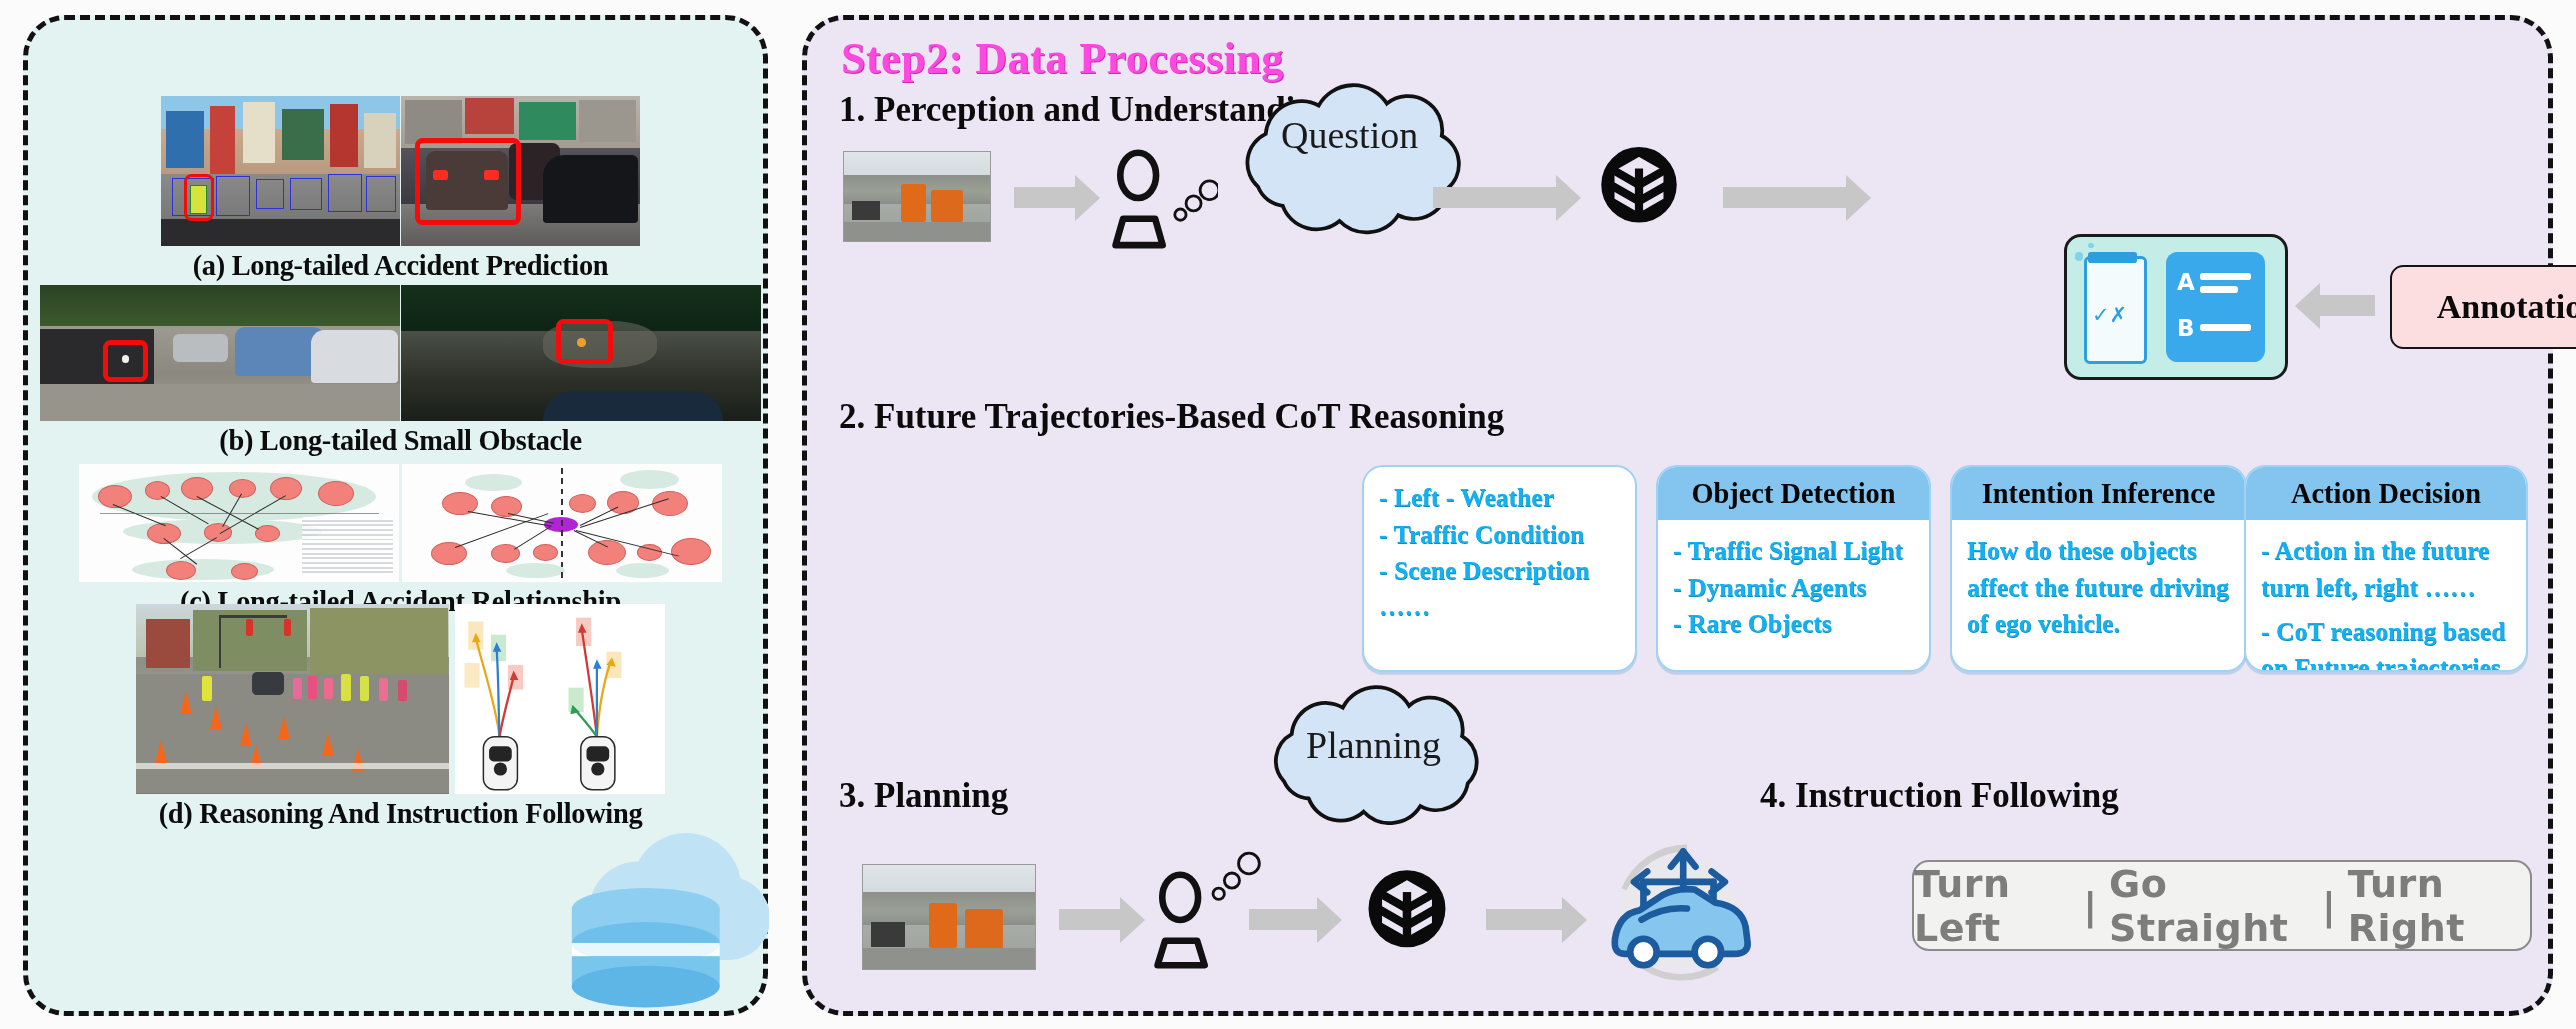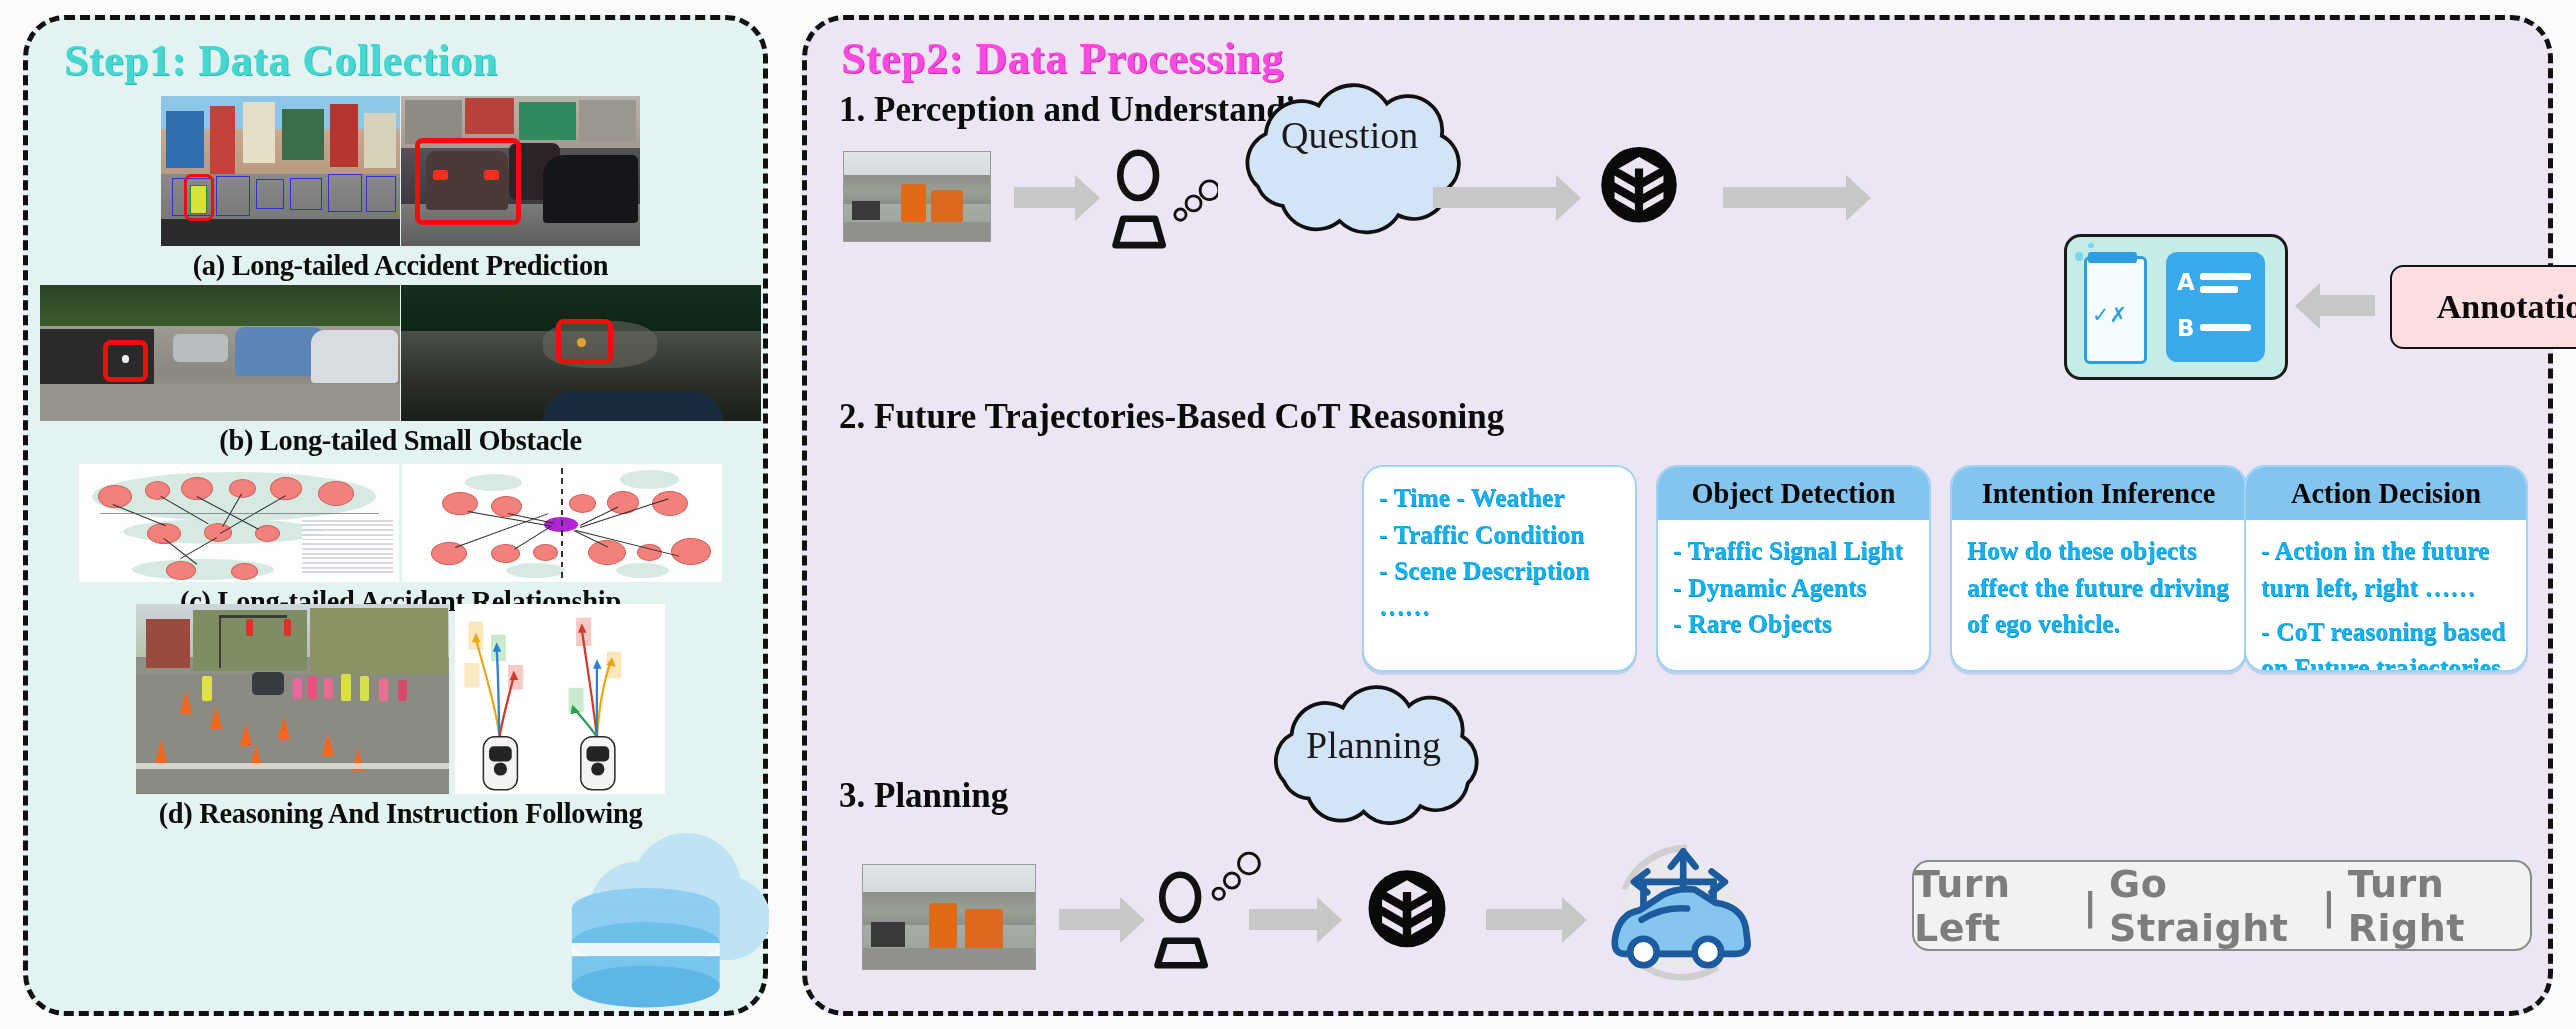--- a/index.html
+++ b/index.html
@@ -103,21 +103,20 @@
   .instr-sep{font-size:38px;color:#9a9a9a;padding:0 11.4px;}
 
   .qa-card{position:absolute;left:1257px;top:214px;width:218px;height:140px;
      background:#c4ede8;border:3.8px solid #1a1a1a;border-radius:17px;}
 </style>
 </head>
 <body>
 
 <div class="panel" id="panel-left">
 
-  <div class="step-title" id="step1-title">Step1: Data Collection</div>
 
   <div class="lblock" style="top:76px;">
     <div class="limgrow">
       <div class="ph street-a1" style="width:239px;height:150px;">
         <div style="position:absolute;left:5.7px;top:15px;width:38px;height:57px;background:#2f6fae;"></div>
         <div style="position:absolute;left:49px;top:9.5px;width:25px;height:68px;background:#c4423a;"></div>
         <div style="position:absolute;left:82px;top:5.7px;width:32px;height:61px;background:#e5dfc9;"></div>
         <div style="position:absolute;left:121px;top:13.3px;width:42px;height:51px;background:#3a6e4a;"></div>
         <div style="position:absolute;left:169px;top:7.6px;width:28.4px;height:63px;background:#b5352f;"></div>
         <div style="position:absolute;left:203px;top:17px;width:32px;height:55px;background:#d8d2bd;"></div>
@@ -373,21 +372,21 @@
   <div class="arrow rev" style="left:1513px;top:275px;width:55px;"></div>
 
   <div class="annot-box">
     <span>Annotation</span>
   </div>
 
   <div class="sec-title" id="sec2-title">2. Future Trajectories-Based CoT Reasoning</div>
 
   <div class="card" id="card0">
     <div class="card-body">
-      <div>- Time - Weather</div>
+      <div>- Left - Weather</div>
       <div>- Traffic Condition</div>
       <div>- Scene Description ……</div>
     </div>
   </div>
 
   <div class="card" id="card1">
     <div class="card-head">
       <span>Object Detection</span>
     </div>
     <div class="card-body">
@@ -474,20 +473,21 @@
       <path d="M96 102 v6 M96 116 v6" stroke-width="6"></path>
     </g>
     <g>
       <path d="M24 118 q4 -26 26 -30 l24 -16 q14 -8 34 -6 l22 14 q28 4 32 26 l2 16 q1 12 -14 12 H34 q-12 0 -10 -16 z" fill="#86c5ee" stroke="#1c5c9e" stroke-width="7" stroke-linejoin="round"></path>
       <path d="M52 98 q22 -14 48 -12" fill="none" stroke="#1c5c9e" stroke-width="7" stroke-linecap="round"></path>
       <circle cx="54" cy="132" r="14" fill="#fff" stroke="#1c5c9e" stroke-width="7"></circle>
       <circle cx="122" cy="132" r="14" fill="#fff" stroke="#1c5c9e" stroke-width="7"></circle>
     </g>
   </svg>
 
+  <div class="sec-title" id="sec4-title">4. Instruction Following</div>
 
   <div class="instr-box">
     <span>Turn Left</span>
     <span class="instr-sep">|</span>
     <span>Go Straight</span>
     <span class="instr-sep">|</span>
     <span>Turn Right</span>
   </div>
 
 </div>

